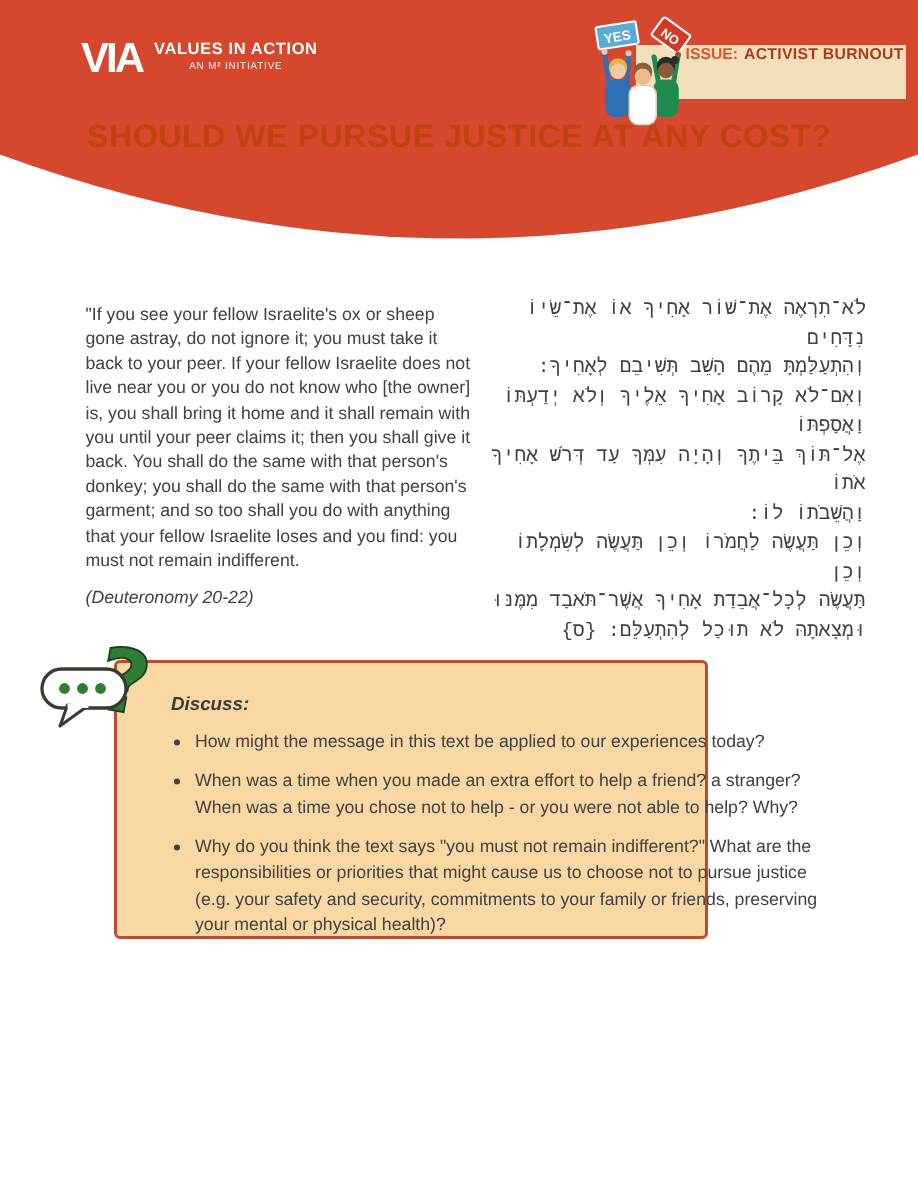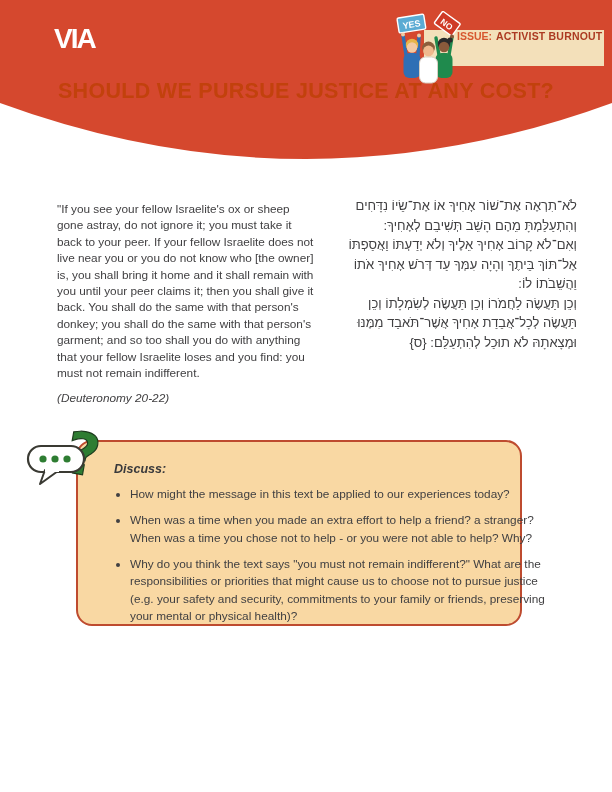--- a/index.html
+++ b/index.html
@@ -30,46 +30,50 @@
     position:absolute;left:57px;top:201px;width:262px;
     font-size:11.8px;line-height:1.39;color:var(--body-text,#414042);
   }
   .citation{
     position:absolute;left:57px;top:391px;width:262px;
     font-size:11.8px;font-style:italic;color:var(--body-text,#414042);
   }
   .hebrew-text{
     position:absolute;right:35px;top:196px;width:256px;
     direction:rtl;white-space:pre-line;
-    font-family:Liberation Sans, sans-serif;
+    font-family:Liberation Mono, monospace;
     font-size:13px;line-height:1.5;color:var(--body-text,#414042);
   }
   
   .discuss-box{
-    position:absolute;left:76px;top:440px;width:446px;height:186px;box-sizing:border-box;
+    position:absolute;left:76px;top:440px;width:396px;height:186px;box-sizing:border-box;
     background:var(--discuss-bg,#F9D8A3);
-    border:2px solid var(--discuss-border,#BE4B2F);border-radius:16px;
+    border:2px solid var(--discuss-border,#BE4B2F);border-radius:4px;
     padding:20px 26px 0 36px;z-index:1;
   }
   .discuss-heading{font-size:12.5px;font-weight:700;font-style:italic;color:#3a3a3c;margin:0 0 10px 0;}
   .discuss-list{margin:0;padding-left:16px;width:432px;color:var(--body-text,#414042);}
   .discuss-list li{font-size:11.8px;line-height:1.47;margin-bottom:9px;}
   .qmark-icon{position:absolute;left:25px;top:418px;z-index:2;}
 </style>
 </head>
 <body style="--header-red: #D5482E; --banner-cream: #F3E0BA; --issue-prefix: #D7572F; --issue-label: #AC3A22; --body-text: #414042; --discuss-bg: #F9D8A3; --discuss-border: #BE4B2F; --question-green: #2E7D32; --sign-yes-blue: #5BABD3; --sign-no-red: #CF3A27;">
 
 <div class="page">
 
   <svg class="header-curve" width="612" height="216" viewBox="0 0 612 216">
     <path d="M0,0 H612 V103 Q306,215 0,103 Z" style="fill:var(--header-red,#D5482E)"></path>
   </svg>
 
   <div class="logo">
     <div class="logo-via">VIA</div>
+    <div>
+      <div class="logo-name">VALUES IN ACTION</div>
+      <div class="logo-sub">AN M² INITIATIVE</div>
+    </div>
   </div>
 
   <div class="issue-banner">
     <span class="issue-prefix">ISSUE:</span>
     <span class="issue-label">ACTIVIST BURNOUT</span>
   </div>
 
   <svg class="people" width="70" height="78" viewBox="0 0 70 78">
 
     <g transform="rotate(-9 17 13)">

